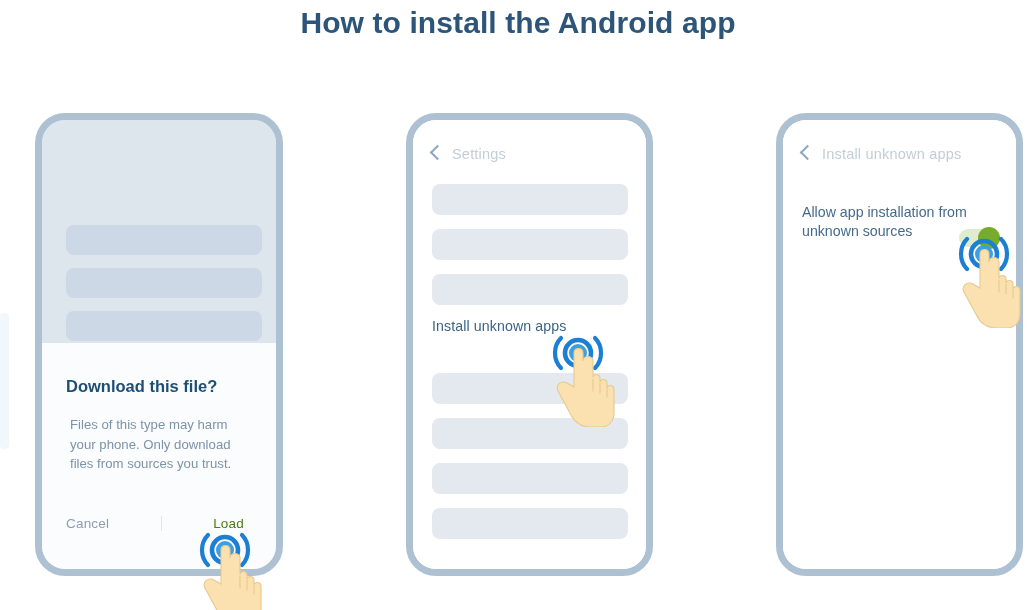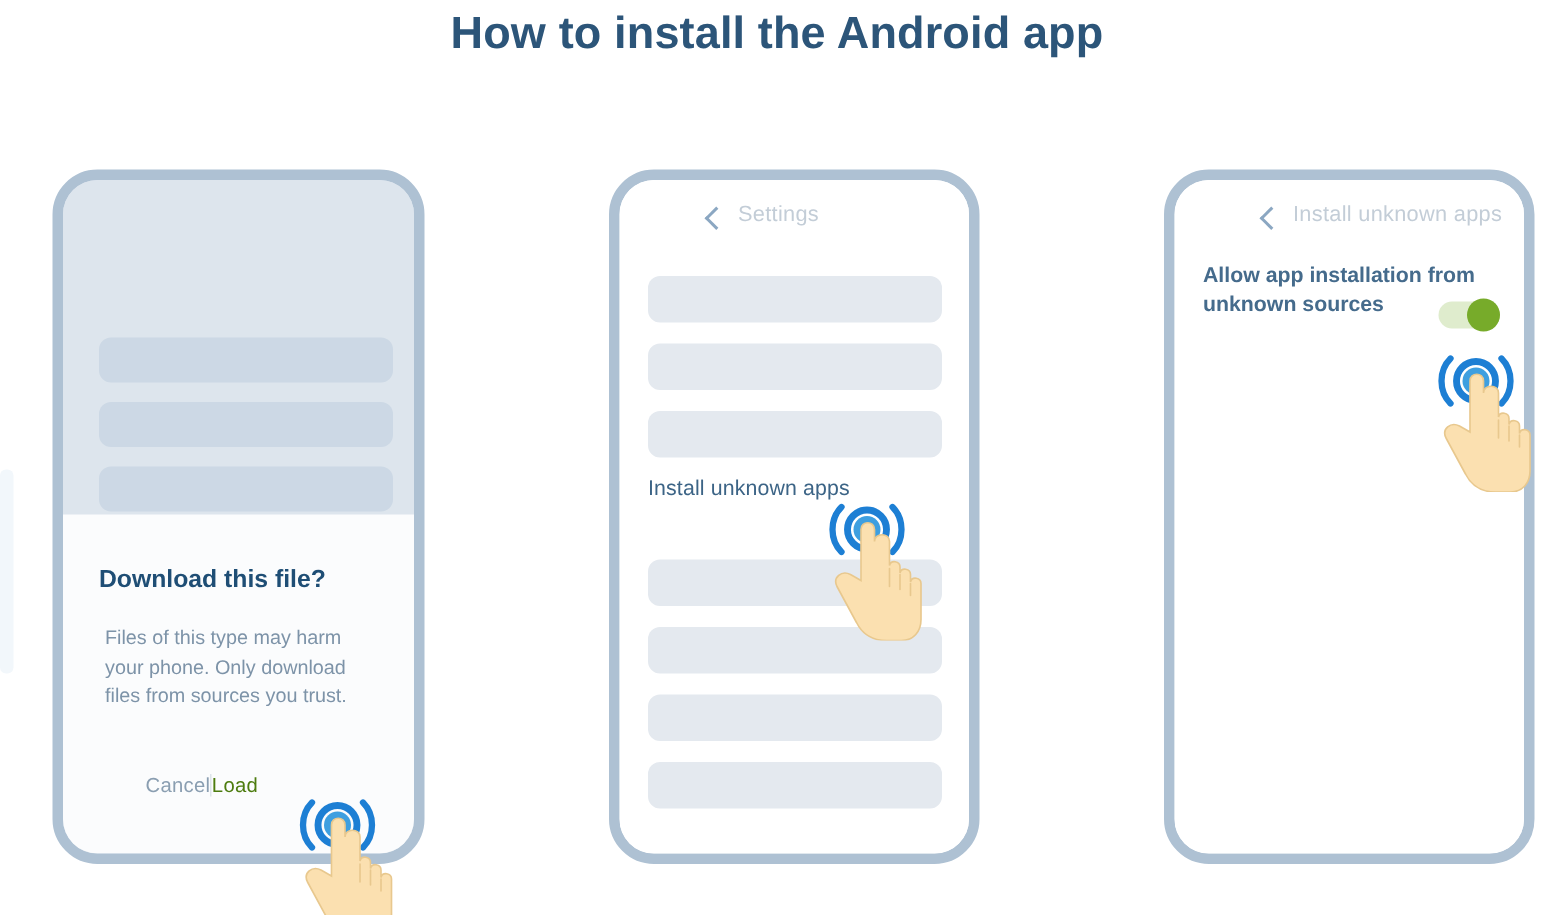--- a/index.html
+++ b/index.html
@@ -93,21 +93,21 @@
     margin: 4px;
     max-width: 190px;
   }
   .dialog-actions {
     position: absolute;
     left: 24px;
     right: 18px;
     bottom: 38px;
     display: flex;
     align-items: center;
-    margin-left: 31px;
+    justify-content: space-between;
   }
   .dialog-btn {
     font-size: 13.5px;
     color: #8a9eb1;
     letter-spacing: 0.2px;
   }
   .dialog-btn.primary { color: #4d7c0f; padding-right: 14px; }
   .dialog-divider {
     width: 1px;
     height: 15px;
@@ -116,25 +116,24 @@
 
   
   .screen-white {
     position: absolute;
     left: 0; right: 0; top: 0; bottom: 0;
     background: #ffffff;
   }
   .nav-header {
     position: absolute;
     left: 19px;
-    top: 15px;
+    top: 26px;
     display: flex;
-    align-items: flex-end;
+    align-items: flex-start;
     gap: 9px;
-    margin-left: 40px;
   }
   .chevron-left {
     width: 9px;
     height: 9px;
     border-left: 2.6px solid #8ba7c2;
     border-bottom: 2.6px solid #8ba7c2;
     transform: rotate(45deg);
     margin-top: 1px;
   }
   .nav-title {
@@ -165,23 +164,22 @@
     top: 198px;
     font-size: 14.2px;
     color: #3c6486;
     letter-spacing: 0.1px;
   }
 
   
   .p3-setting {
     position: absolute;
     left: 19px;
-    top: 55px;
+    top: 83px;
     right: 16px;
-    font-weight: bold;
   }
   .p3-setting-text {
     font-size: 14.2px;
     line-height: 1.36;
     color: #456b8c;
     max-width: 186px;
   }
   .toggle {
     position: absolute;
     right: 0;

